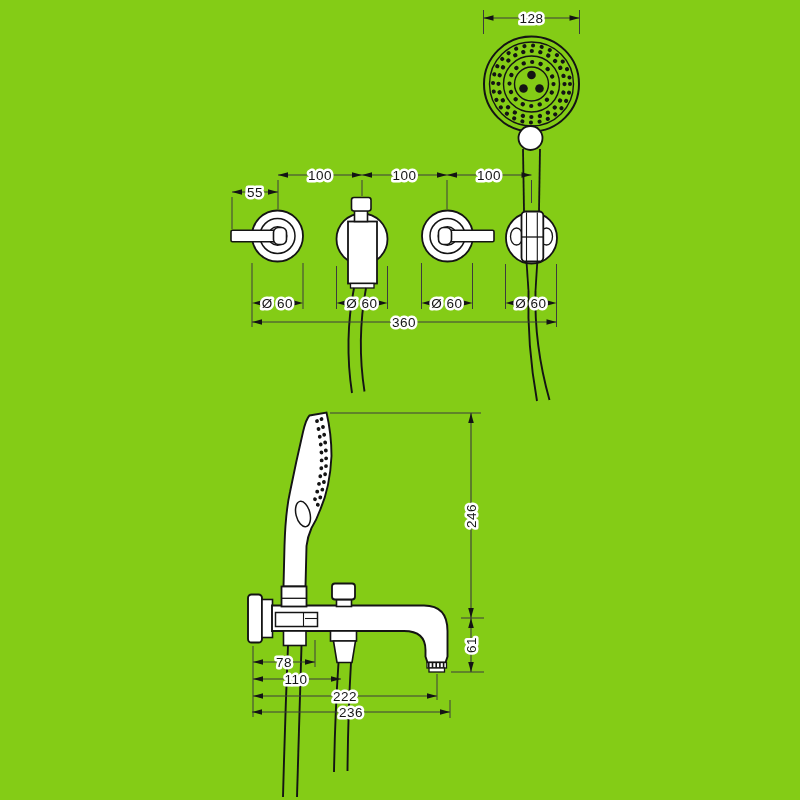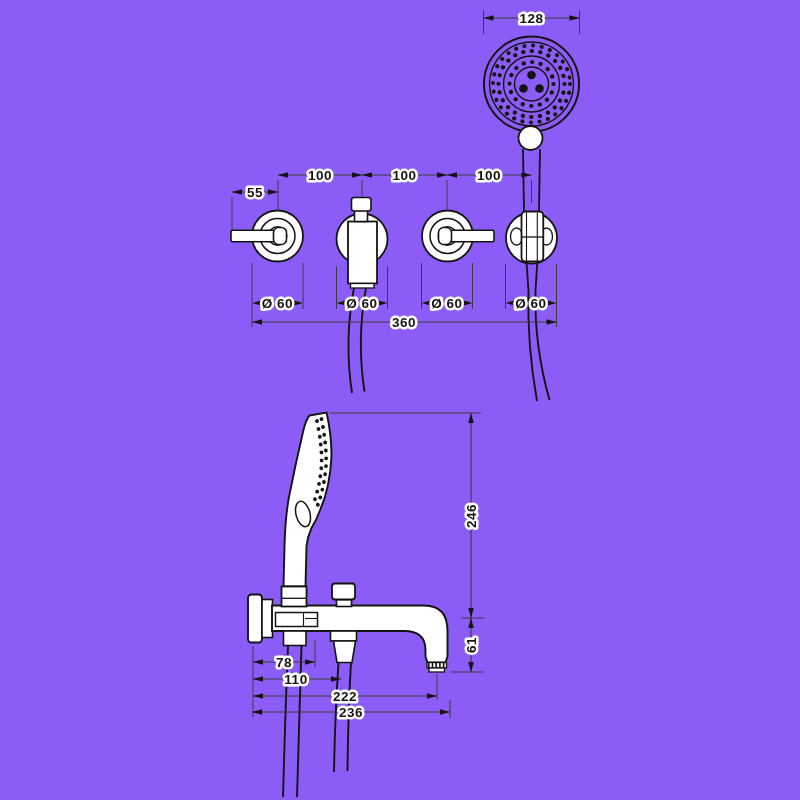--- a/index.html
+++ b/index.html
@@ -1,16 +1,16 @@
 <!DOCTYPE html>
 <html><head>
 <meta charset="utf-8">
 <style>
   html,body{margin:0;padding:0;background:#ffffff;}
-  .canvas{width:800px;height:800px;position:relative;background:#8b5cf6;overflow:hidden;font-weight:bold;}
+  .canvas{width:800px;height:800px;position:relative;background:#84cc16;overflow:hidden;}
   svg{display:block;}
   .ln{stroke:#141414;fill:none;}
   .fw{fill:#ffffff;stroke:#141414;}
   .dimln{stroke:#3c3c3c;stroke-width:1.1;fill:none;}
   .extln{stroke:#3c3c3c;stroke-width:1;fill:none;}
   .ah{fill:#141414;stroke:none;}
   .dim{font-family:"Liberation Sans","DejaVu Sans",sans-serif;font-size:13.5px;fill:#141414;
        stroke:#ffffff;stroke-width:5px;paint-order:stroke;stroke-linejoin:round;
        text-anchor:middle;dominant-baseline:central;letter-spacing:0.5px;}
 </style>

